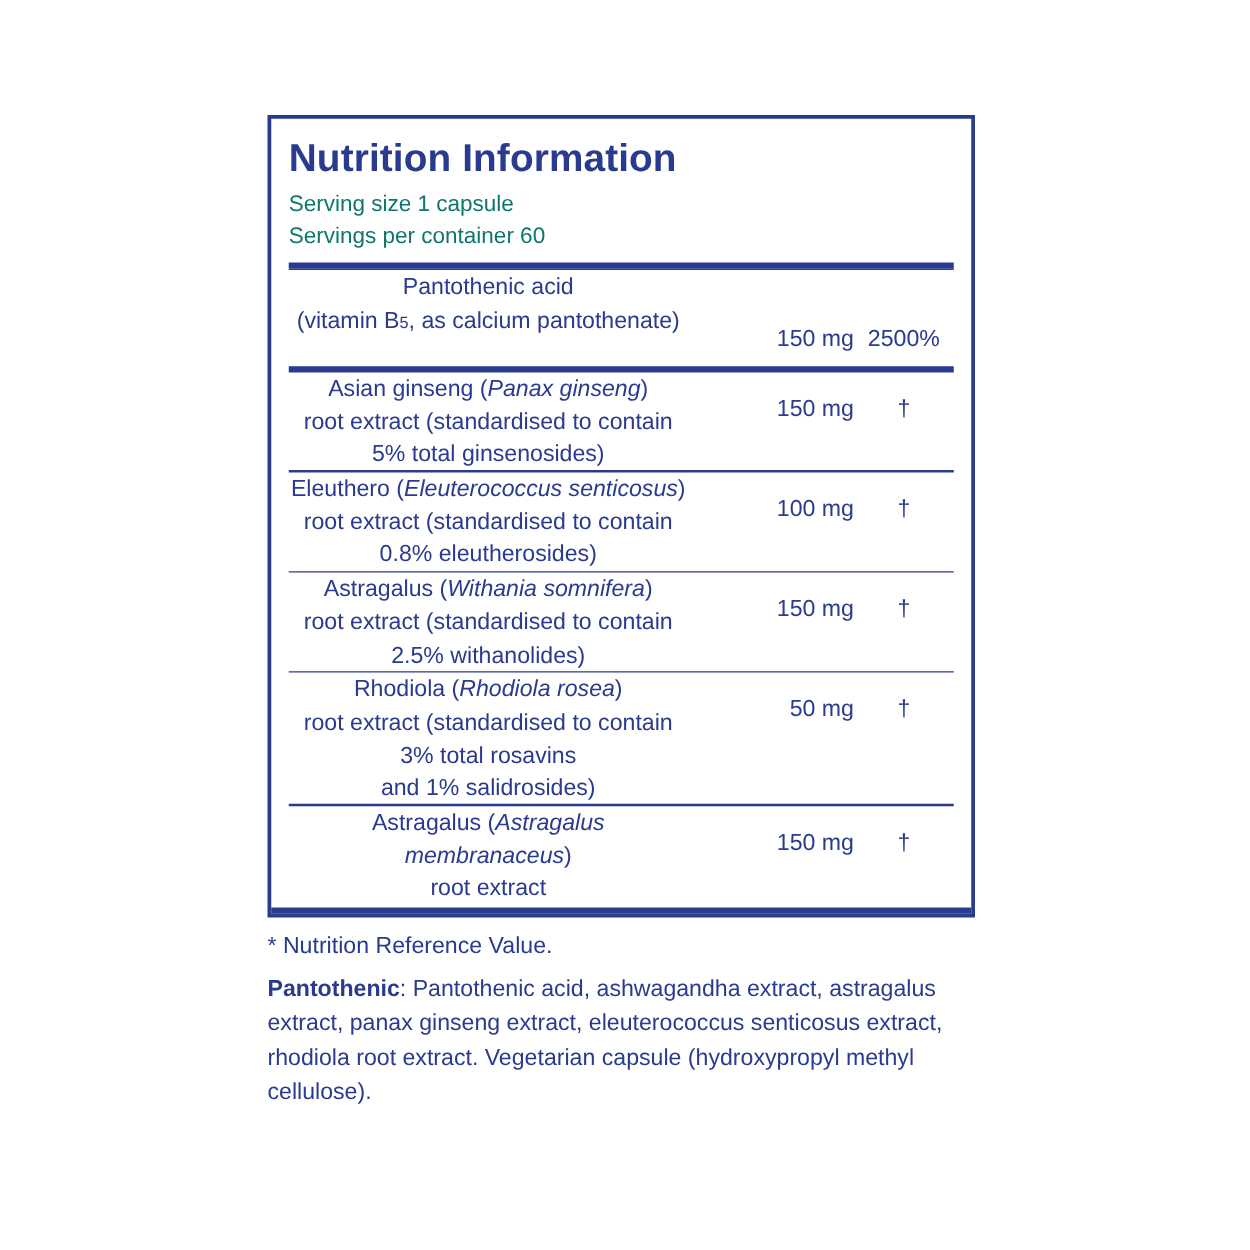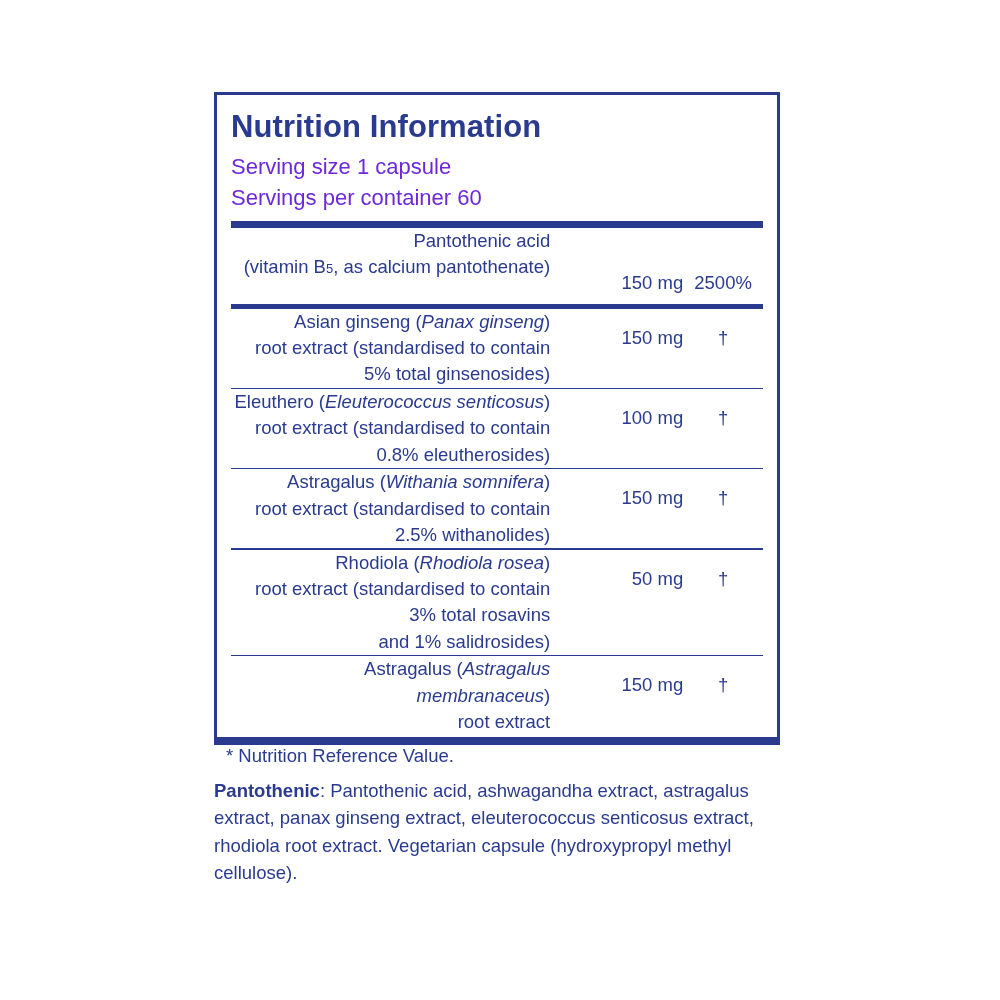--- a/index.html
+++ b/index.html
@@ -36,23 +36,23 @@
   }
   .nutri-title {
     font-size: 31px;
     font-weight: bold;
     letter-spacing: 0.1px;
     line-height: 1.15;
     margin: 4px 0 6px 0;
     color: #2a3b8f;
   }
   .serving-line {
-    font-size: 22px;
+    font-size: 18px;
     line-height: 1.42;
-    color: #6d28d9;
+    color: #0f766e;
   }
   .rule-thick {
     height: 5px;
     background: #2a3b8f;
     margin: 8px 0 0 0;
   }
   .rule-thin {
     height: 1.5px;
     background: #2a3b8f;
     margin: 0;
@@ -61,21 +61,21 @@
     width: 100%;
     border-collapse: collapse;
     font-size: 18.5px;
   }
   table.nutri td, table.nutri th {
     padding: 0;
     vertical-align: top;
     color: #2a3b8f;
     font-weight: normal;
   }
-  .col-name { width: 60%; text-align: right; }
+  .col-name { width: 60%; text-align: center; }
   .col-amt  { width: 25%; text-align: right; padding-right: 4px; }
   .col-nrv  { width: 15%; text-align: center; }
   .hdr-row td {
     padding: 6px 0 7px 0;
     font-size: 18.5px;
   }
   .hdr-amt { text-align: right; padding-right: 6px; }
   .hdr-nrv { text-align: center; }
   .row-block td {
     padding: 8px 0 9px 0;
@@ -93,21 +93,21 @@
   }
   .footnotes {
     position: absolute;
     left: 214px;
     top: 742px;
     width: 580px;
     font-size: 18.5px;
     line-height: 1.47;
     color: #2a3b8f;
   }
-  .footnotes .fn { margin: 0 0 1px 12px; }
+  .footnotes .fn { margin: 0 0 1px 0; }
   .ingredients {
     margin-top: 8px;
     line-height: 1.47;
   }
   .ingredients b { font-weight: bold; }
   .spacer-2 { height: 2px; }
 </style>
 </head>
 <body>
 

